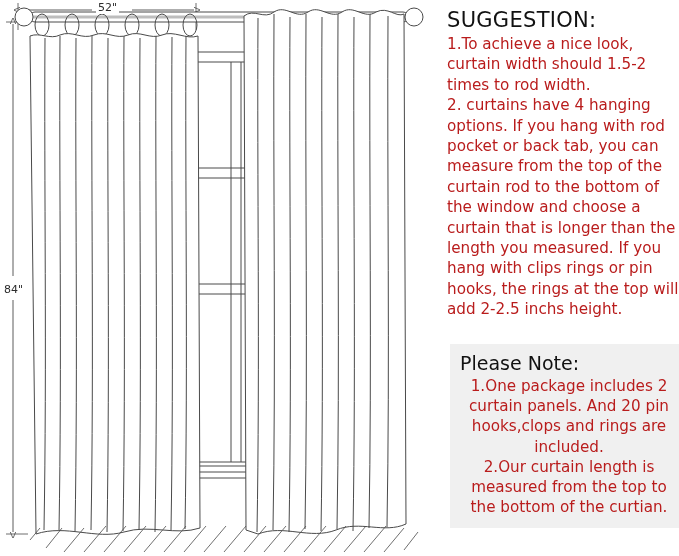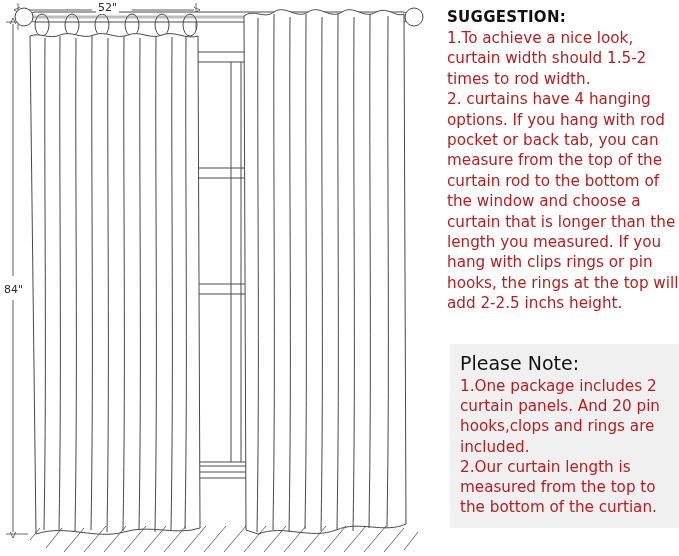--- a/index.html
+++ b/index.html
@@ -62,25 +62,25 @@
     width: 236px;
     height: 556px;
   }
   #suggestion-block {
     position: absolute;
     left: 4px;
     top: 8px;
     width: 232px;
   }
   #suggestion-title {
-    font-size: 15px;
+    font-size: 21px;
     letter-spacing: 0.3px;
     color: #111;
     margin: 0 0 2px 0;
-    font-weight: bold;
+    font-weight: normal;
     font-family: "DejaVu Sans", sans-serif;
   }
   .body-text {
     font-size: 15.2px;
     line-height: 20.4px;
     color: #b91c1c;
     margin: 0;
     font-family: "DejaVu Sans", sans-serif;
     white-space: pre-wrap;
   }
@@ -97,20 +97,21 @@
   #note-title {
     font-size: 19px;
     color: #111;
     margin: 0 0 2px 0;
     font-weight: normal;
     font-family: "DejaVu Sans", sans-serif;
   }
   #note-body {
     font-size: 15.2px;
     line-height: 20.2px;
+    text-align: center;
   }
 </style>
 </head>
 <body>
 
 <div id="page">
 
   <div id="illustration">
     <svg width="440" height="556" viewBox="0 0 440 556" xmlns="http://www.w3.org/2000/svg">
       <defs>

